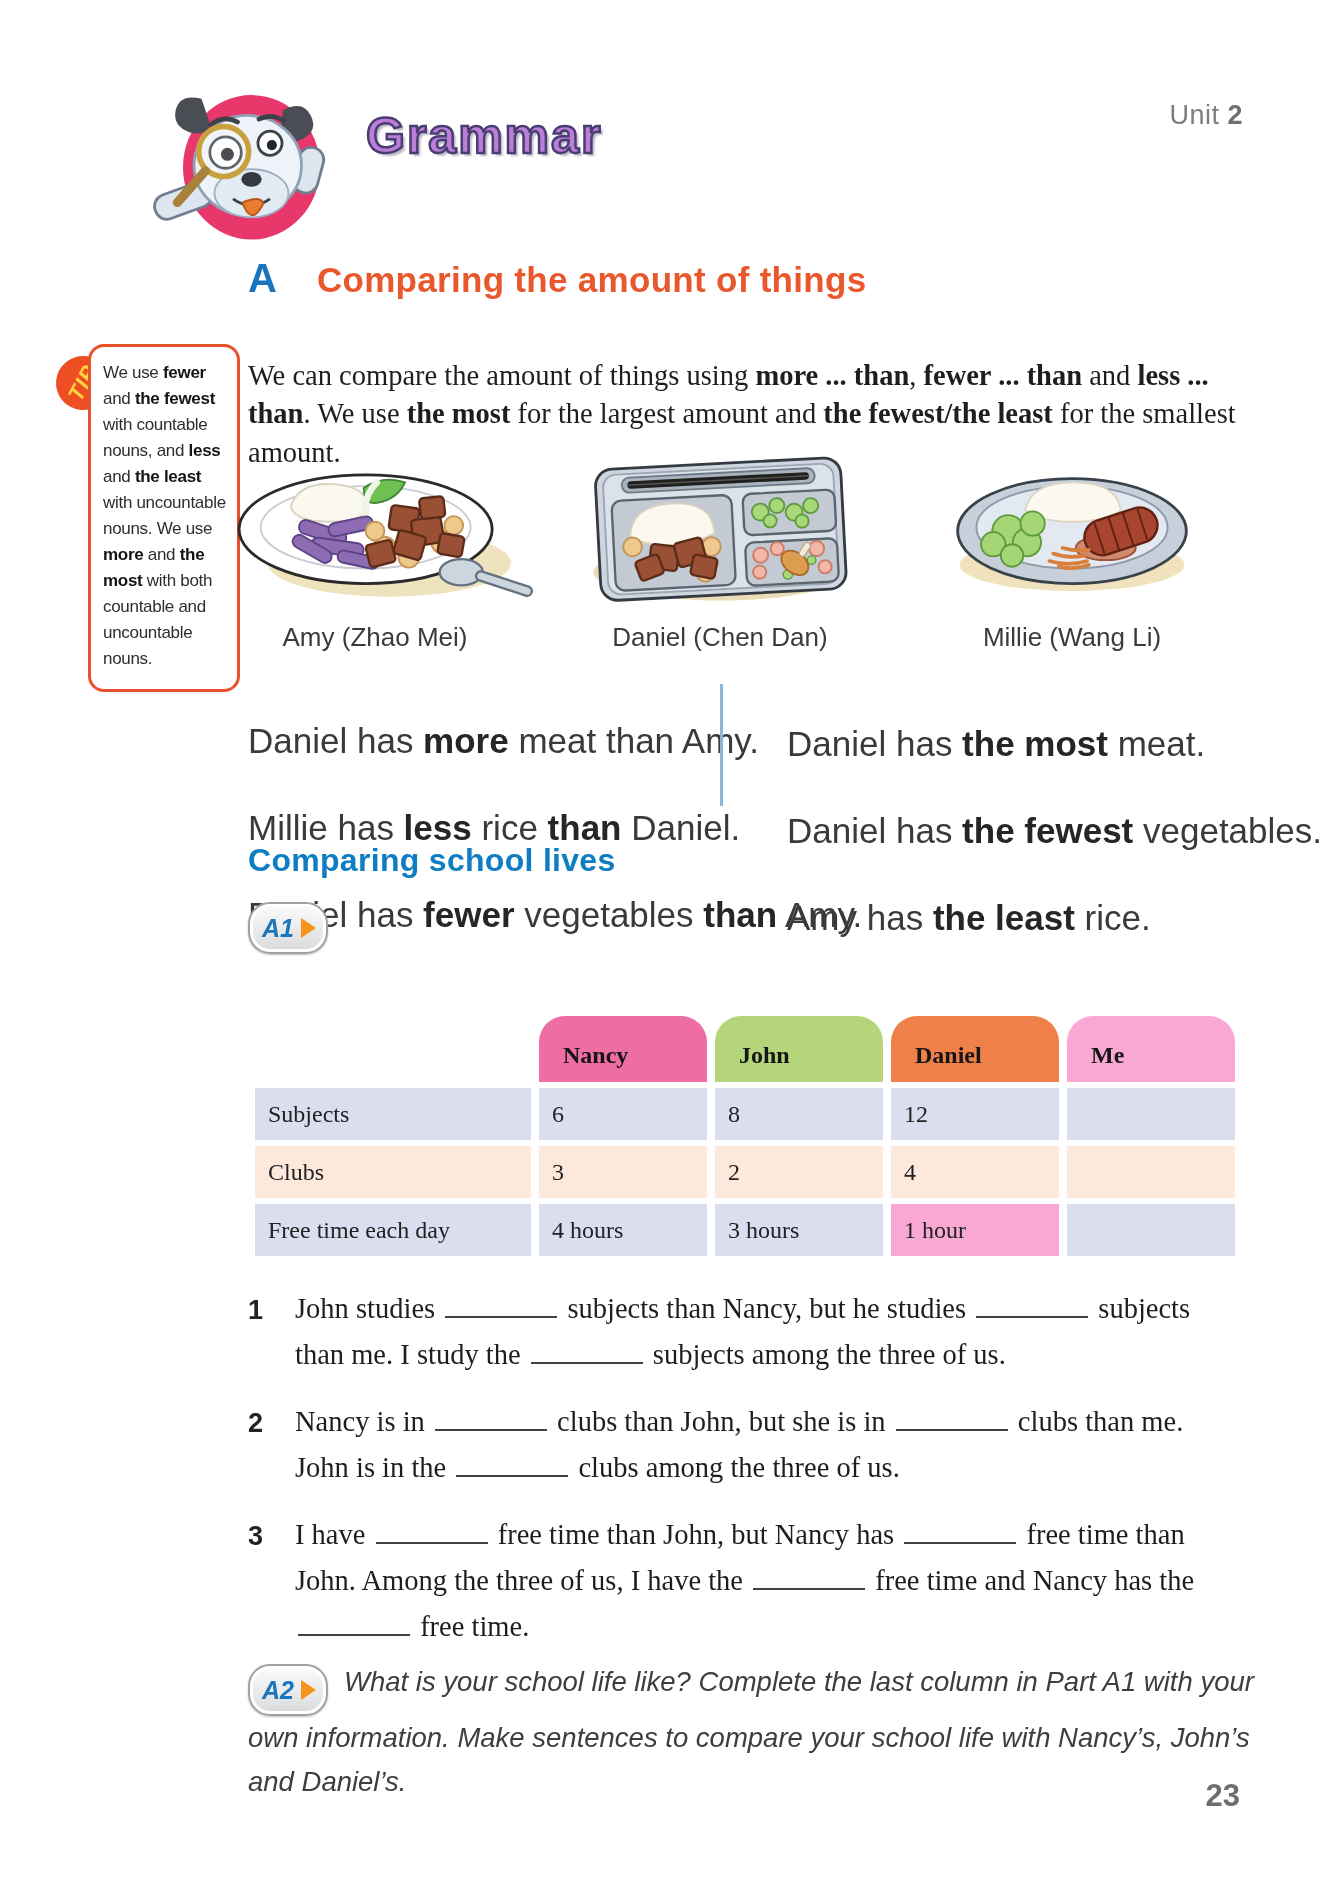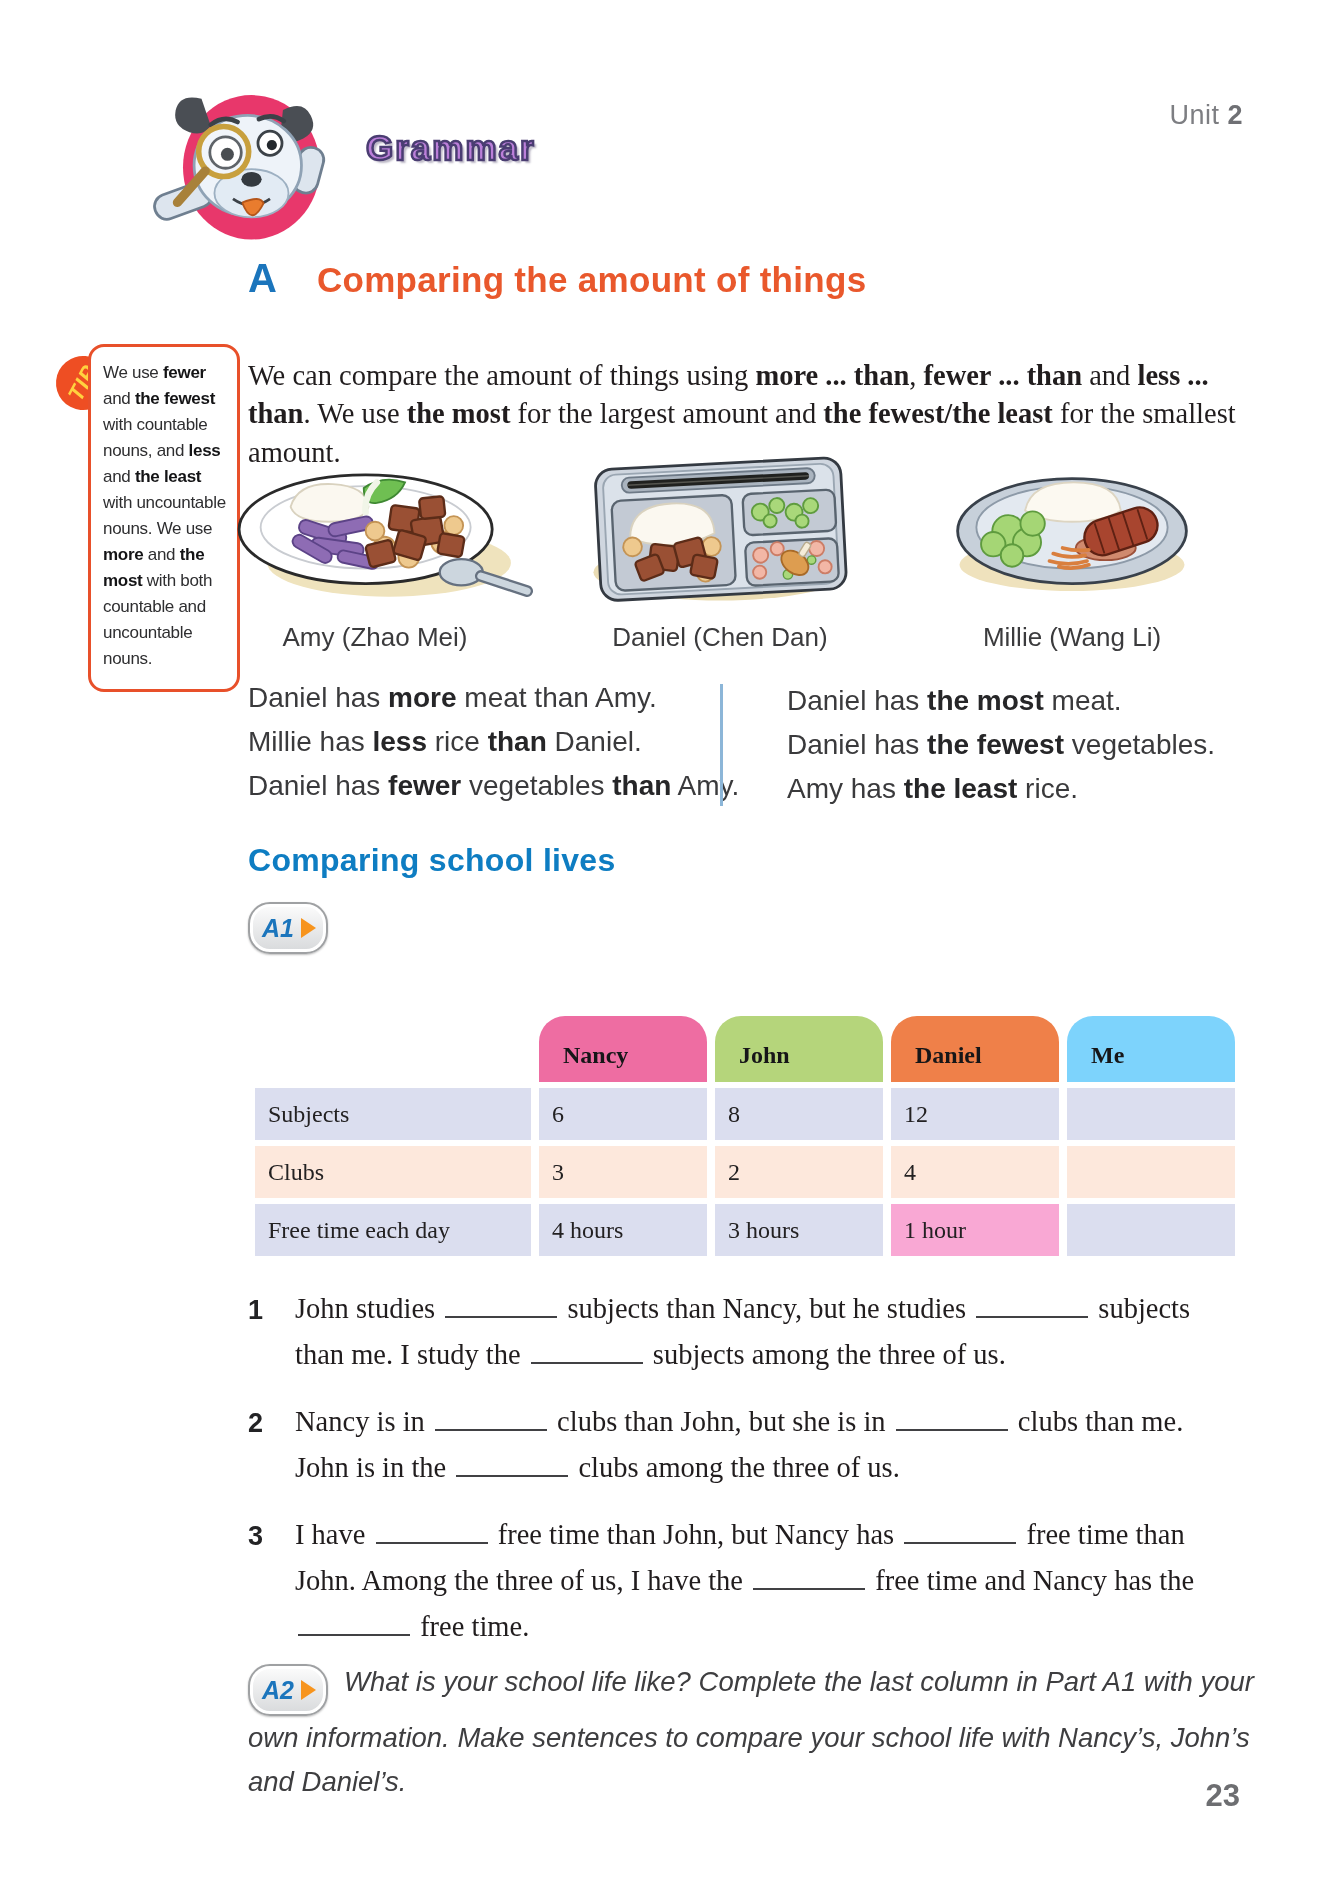--- a/index.html
+++ b/index.html
@@ -6,21 +6,21 @@
   .page{position:relative;width:1332px;height:1885px;background:#fff;overflow:hidden;
         font-family:"Liberation Sans",sans-serif;color:#231f20;}
 
   
   .unit{position:absolute;top:100px;right:89px;font-size:27px;color:#7d7e82;letter-spacing:.5px;text-align:right;}
   .unit .unit-num{font-weight:700;color:#6f7074;margin-left:8px;}
 
   
   .logo-wrap{position:absolute;left:146px;top:84px;display:flex;align-items:flex-start;}
   .logo-svg{width:198px;height:162px;display:block;}
-  .logo-text{margin-left:22px;margin-top:44px;font-size:35px;font-weight:800;letter-spacing:2px;
+  .logo-text{margin-left:22px;margin-top:23px;font-size:50px;font-weight:800;letter-spacing:2px;
              color:#bb7fd9;-webkit-text-stroke:2.5px #4a3d72;text-shadow:3px 3px 2px rgba(60,50,90,.35);}
 
   
   .section-head{position:absolute;left:248px;top:256px;display:flex;align-items:baseline;}
   .section-letter{font-size:40px;font-weight:800;}
   .section-title{margin-left:40px;font-size:35px;font-weight:800;letter-spacing:.3px;}
 
   
   .tip-badge{position:absolute;left:56px;top:356px;width:54px;height:54px;border-radius:50%;
              background:#ee4e23;display:flex;align-items:center;justify-content:center;
@@ -41,21 +41,21 @@
   .figure + .figure{margin-left:45px;}
   .figure.last{margin-left:52px;}
   .figure svg{display:block;width:100%;height:160px;overflow:visible;}
   .figure-caption{margin-top:10px;text-align:center;font-size:26px;color:#3b3b3d;}
 
   
   .examples{position:absolute;left:248px;top:676px;display:flex;}
   .examples-left{width:472px;}
   .examples-divider{width:0;border-left:3px solid #8cb6d8;height:122px;margin-top:8px;}
   .examples-right{padding-left:64px;padding-top:3px;}
-  .example-line{font-size:28px;line-height:44px;color:#3a3a3c;white-space:nowrap;}
+  .example-line{font-size:35px;line-height:44px;color:#3a3a3c;white-space:nowrap;margin-top:43px;}
   .example-line .seg-b{color:#262628;}
 
   .seg-b{font-weight:700;}
 
   
   .h2{position:absolute;left:248px;top:842px;font-size:32px;font-weight:800;letter-spacing:.3px;}
 
   
   .activity{position:absolute;left:248px;width:1030px;font-style:italic;
             font-size:27.5px;line-height:44px;color:#3e3e40;}
@@ -277,21 +277,21 @@
         <span class="badge-label">A1</span>
         <span class="badge-arrow"></span>
       </span>
   </div>
 
   <div class="grid-table">
     <div class="corner"></div>
     <div class="th" style="background-color: rgb(238, 109, 162);">Nancy</div>
     <div class="th" style="background-color: rgb(181, 213, 123);">John</div>
     <div class="th" style="background-color: rgb(239, 128, 73);">Daniel</div>
-    <div class="th" style="background-color: #7dd3fc; font-family: Liberation Serif, serif;">Me</div>
+    <div class="th" style="background-color: #f9a8d4; font-family: Liberation Serif, serif;">Me</div>
 
     <div class="cell" style="background-color: rgb(219, 222, 239);">Subjects</div>
     <div class="cell" style="background-color: rgb(219, 222, 239);">6</div>
     <div class="cell" style="background-color: rgb(219, 222, 239);">8</div>
     <div class="cell" style="background-color: rgb(219, 222, 239);">12</div>
     <div class="cell" style="background-color: rgb(219, 222, 239);"></div>
 
     <div class="cell" style="background-color: rgb(253, 232, 220);">Clubs</div>
     <div class="cell" style="background-color: rgb(253, 232, 220);">3</div>
     <div class="cell" style="background-color: rgb(253, 232, 220);">2</div>

